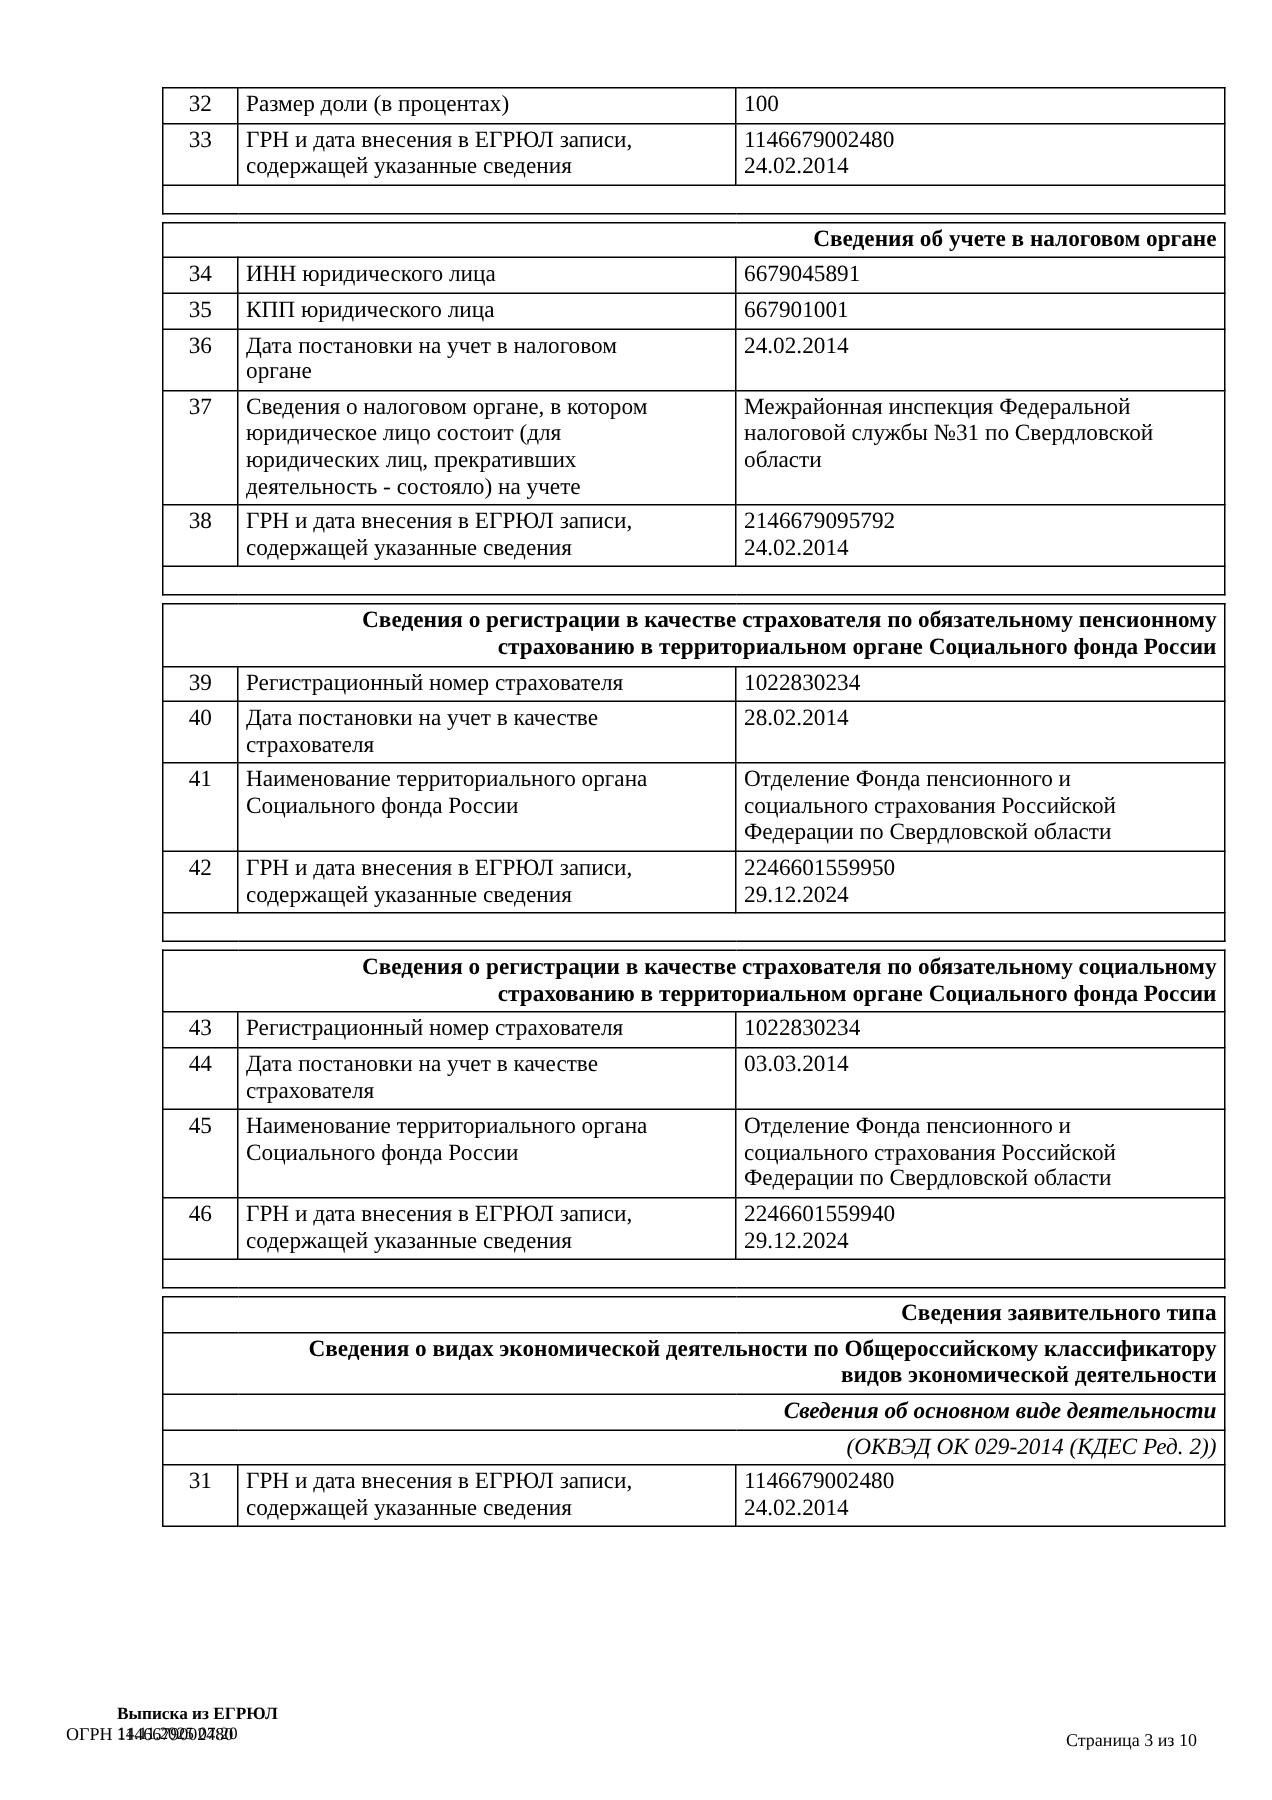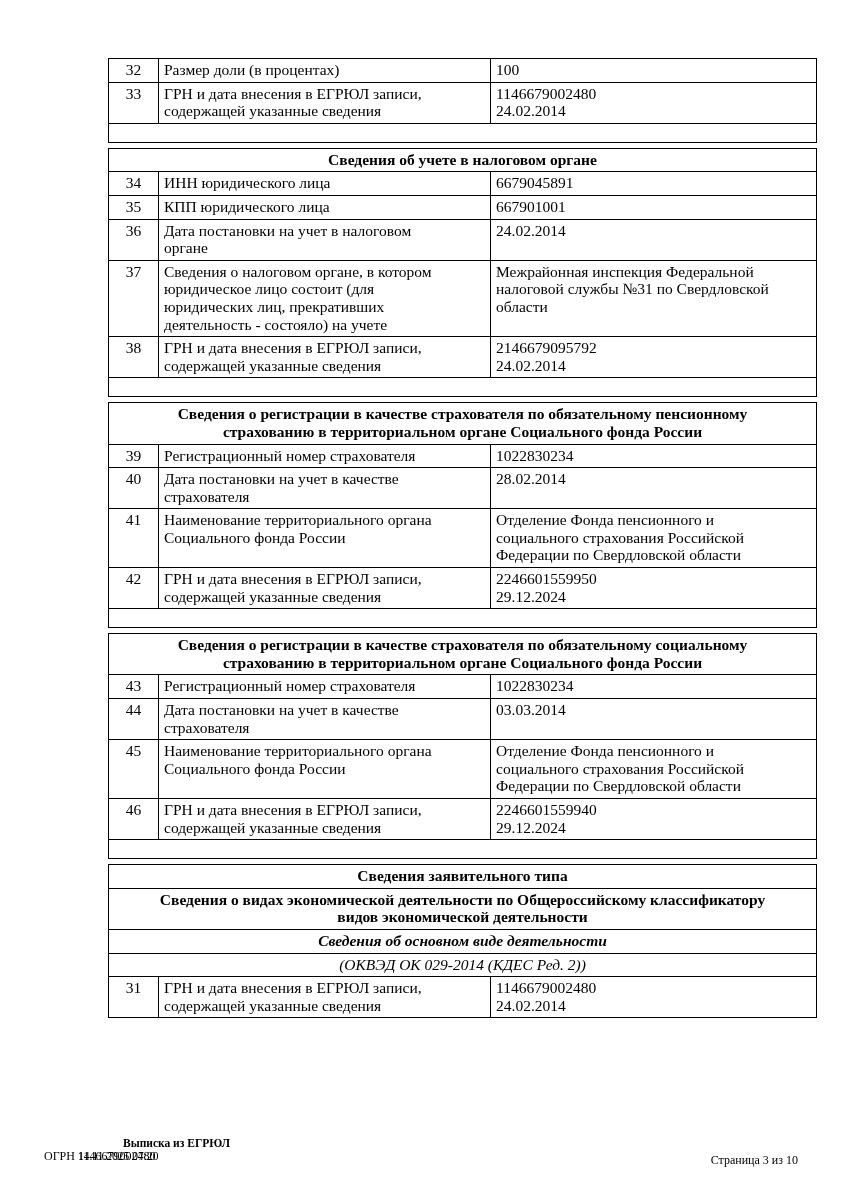--- a/index.html
+++ b/index.html
@@ -34,39 +34,39 @@
     border: 1px solid #000000;
     vertical-align: top;
     font-size: 15.5px;
     line-height: 17.6px;
     padding: 2px 5px 3px 5px;
     white-space: pre-line;
     overflow: hidden;
   }
   td.num { text-align: center; padding-left: 1px; padding-right: 1px; }
   td.header {
-    text-align: center;
+    text-align: right;
     font-weight: bold;
     font-size: 16px;
     line-height: 19px;
     padding: 2px 6px 3px 6px;
   }
   td.header.italic { font-style: italic; }
   td.header.italic-regular { font-style: italic; font-weight: normal; }
   td.spacer { height: 19px; padding: 0; }
   .footer {
     position: absolute;
     top: 1137px;
     left: 0;
     width: 848px;
     font-size: 11.5px;
     line-height: 13px;
   }
   .footer .f-left   { position: absolute; left: 78px; top: 0; }
-  .footer .f-left .f-doc { font-weight: bold; margin-left: 45px; }
+  .footer .f-left .f-doc { font-weight: bold; }
   .footer .f-center { position: absolute; left: 0; top: 13px; width: 100%; text-align: left; font-size: 12px; margin-left: 44px; }
   .footer .f-right  { position: absolute; right: 50px; top: 17px; font-size: 12px; }
 </style>
 </head>
 <body>
 
 <div class="page">
   <div class="content">
 
     <table class="sec">

